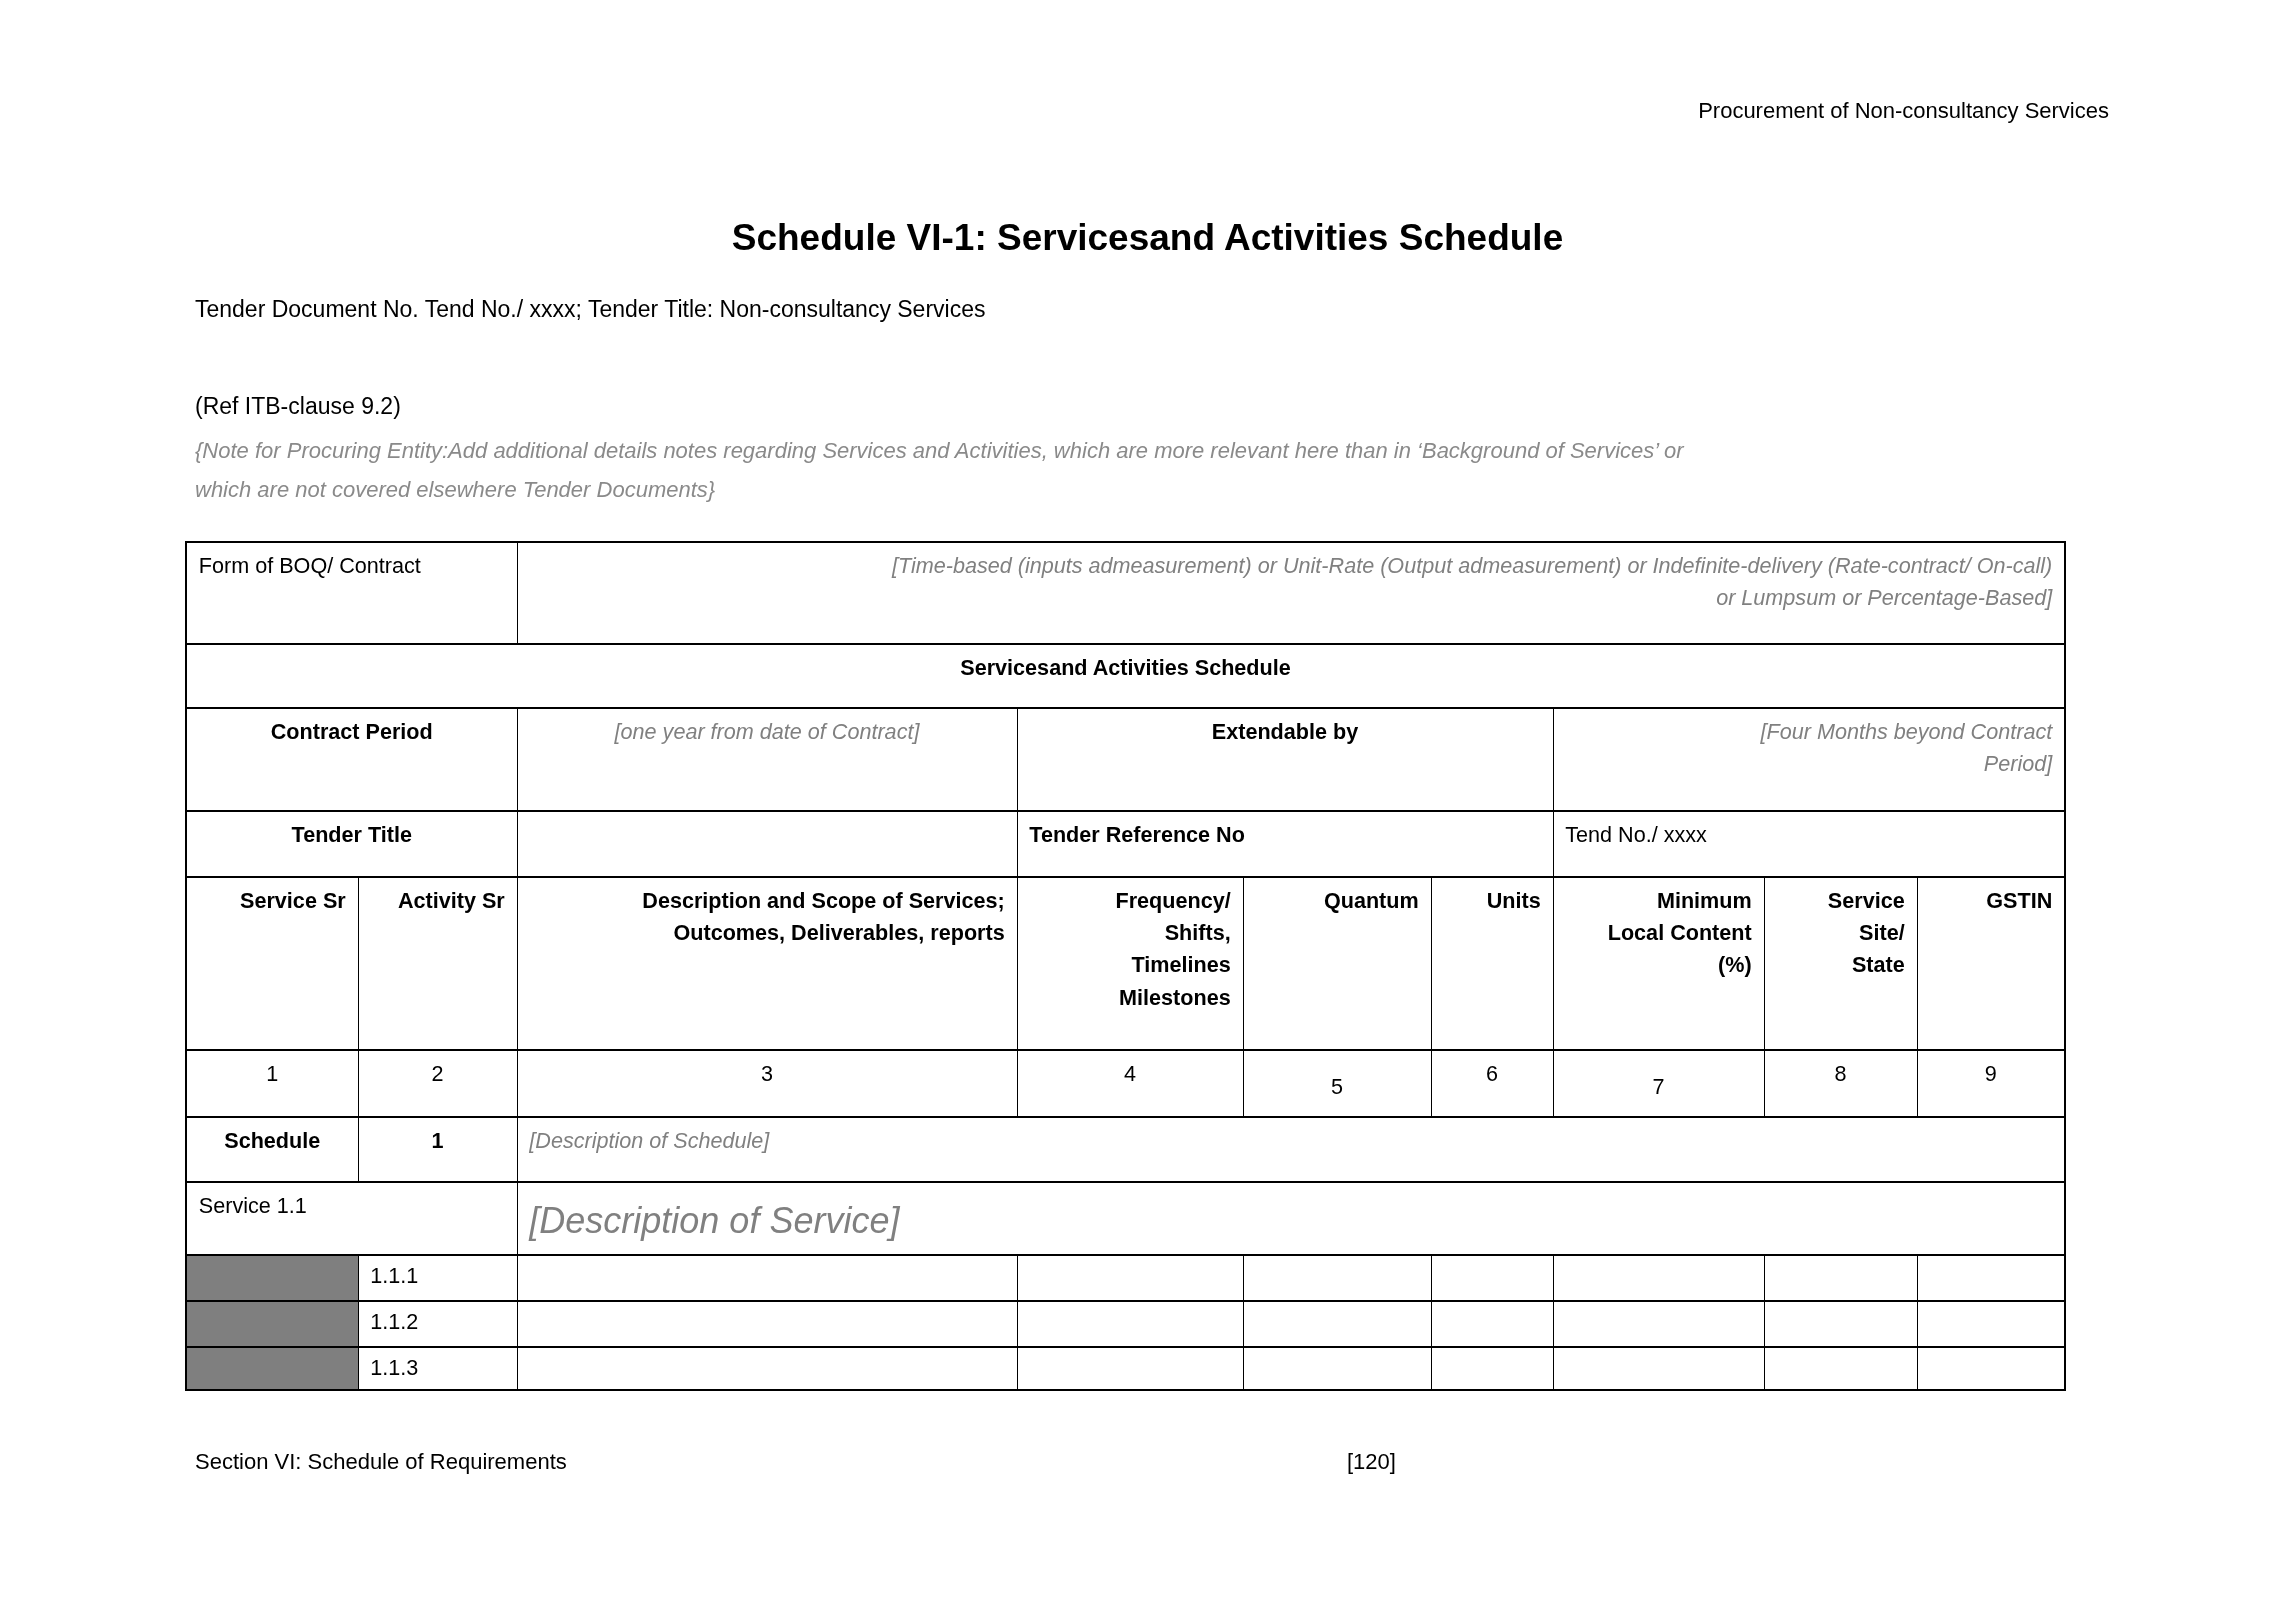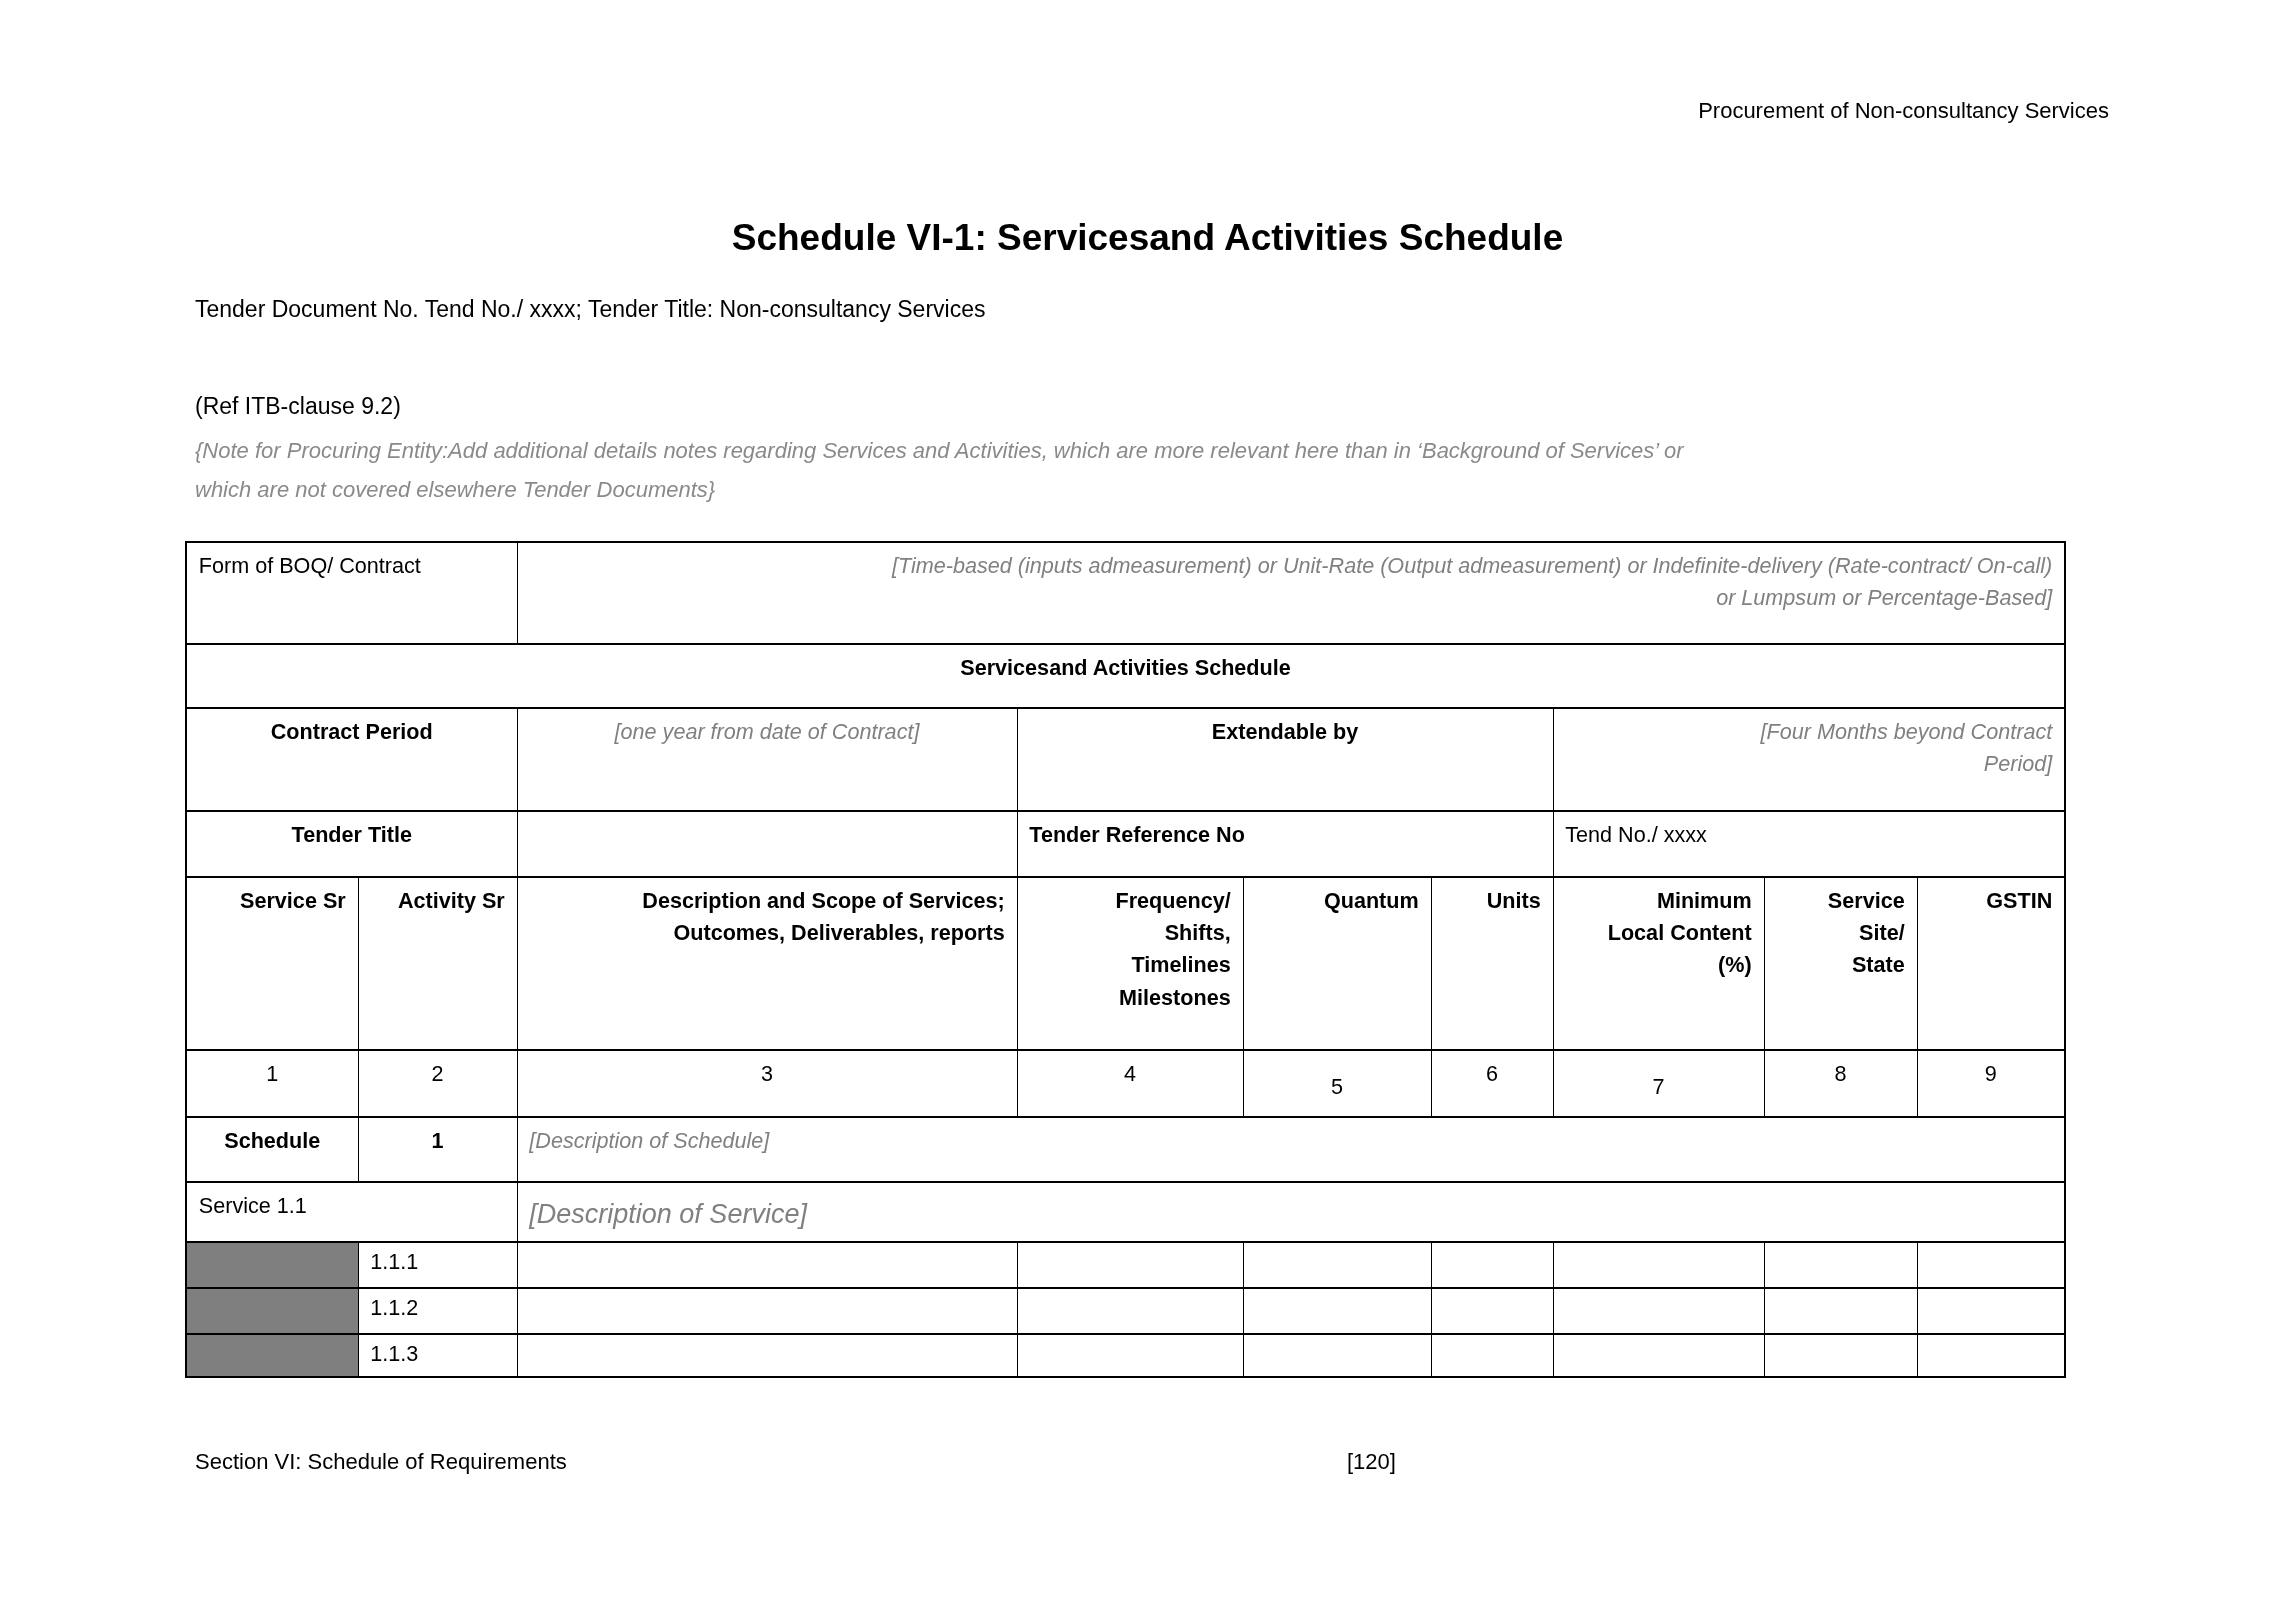--- a/index.html
+++ b/index.html
@@ -19,21 +19,21 @@
              line-height:1.75;white-space:pre-line;}
   .tblwrap{position:absolute;top:541px;left:185px;}
   table{border-collapse:collapse;table-layout:fixed;width:1879px;border:2px solid #000;}
   td{border:1.3px solid #000;border-bottom-width:2.6px;vertical-align:top;
      padding:6.5px 11.8px;font-size:21.6px;line-height:1.5;overflow:hidden;}
   .c{text-align:center;}
   .b{font-weight:bold;}
   .ph{color:#808080;font-style:italic;}
   .pre{white-space:pre-line;text-align:right;}
   .grayfill{background:#7f7f7f;}
-  .svc-desc{font-size:27px;padding-top:10.5px;}
+  .svc-desc{font-size:36px;padding-top:10.5px;}
   .numlow{padding-top:19.6px;}
   .tightrow td{padding-top:3.9px;padding-bottom:4px;}
   .pagefooter{position:absolute;top:1449px;left:195px;width:1905px;font-size:22px;}
   .fpage{position:absolute;left:1152px;top:0;}
 </style>
 </head>
 <body>
 
 <div class="hdr-right">Procurement of Non-consultancy Services</div>
 

